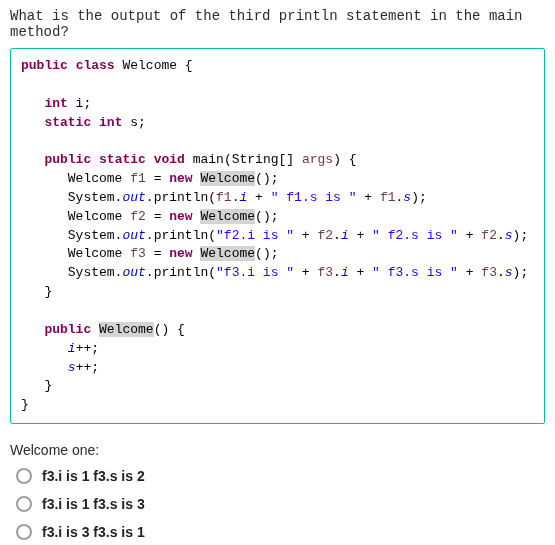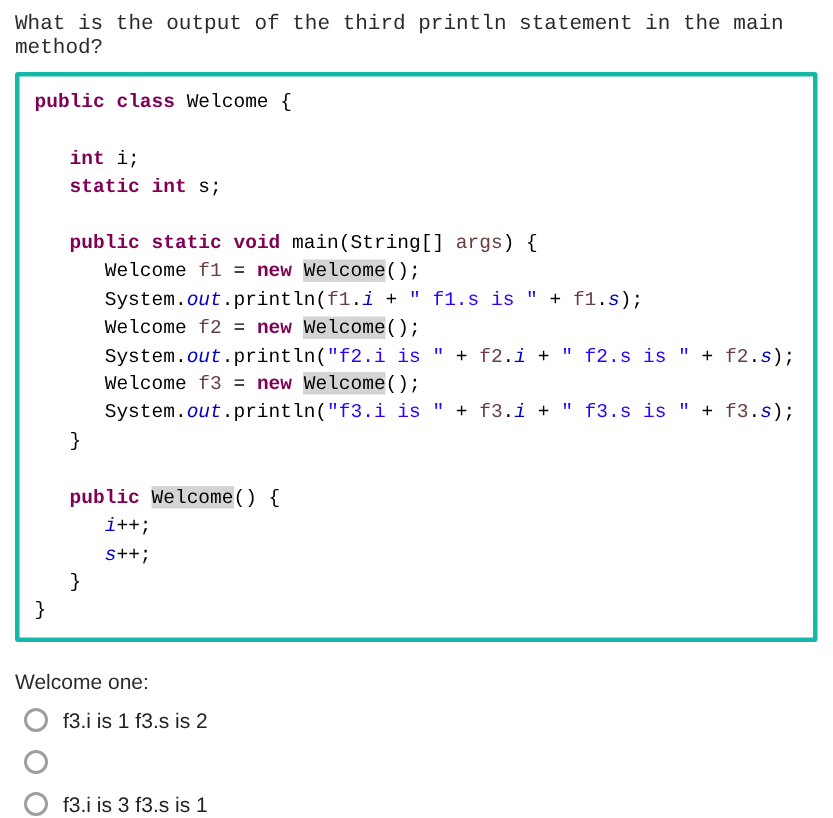--- a/index.html
+++ b/index.html
@@ -7,21 +7,21 @@
     font-family: Arial, Helvetica, sans-serif;
     background: #fff;
     width: 555px;
     height: 545px;
     padding: 8px 10px;
     color: #2b2b2b;
     font-size: 14px;
   }
   .question { margin-bottom: 8px; font-family: Liberation Mono, monospace; }
   .code-box {
-    border: 3px solid #14b8a6;
+    border: 1px solid #14b8a6;
     border-radius: 2px;
     padding: 8px 10px;
     margin-bottom: 18px;
     background: #fff;
   }
   pre.code {
     font-family: "Courier New", Courier, monospace;
     font-size: 13px;
     line-height: 1.45;
     white-space: pre;
@@ -41,21 +41,21 @@
     min-height: 24px;
   }
   .radio {
     width: 16px;
     height: 16px;
     border: 2px solid #9e9e9e;
     border-radius: 50%;
     margin-right: 10px;
     flex-shrink: 0;
   }
-  .opt-text { font-size: 14px; color: #222; }
+  .opt-text { font-size: 14px; color: #222; font-weight: bold; }
 </style>
 </head>
 <body>
 
 <div class="question">What is the output of the third println statement in the main method?</div>
 
 <div class="code-box">
 <pre class="code"><span class="kw">public</span> <span class="kw">class</span><span> Welcome {</span>
 
    <span class="kw">int</span><span> i;</span>
@@ -79,19 +79,20 @@
 
 <div class="select-label">Welcome one:</div>
 
 <div class="options">
   <div class="option">
     <span class="radio"></span>
     <span class="opt-text">f3.i is 1 f3.s is 2</span>
   </div>
   <div class="option">
     <span class="radio"></span>
+    <span class="opt-text">f3.i is 1 f3.s is 3</span>
   </div>
   <div class="option">
     <span class="radio"></span>
     <span class="opt-text">f3.i is 3 f3.s is 1</span>
   </div>
 
 </div>
 
 </body></html>

